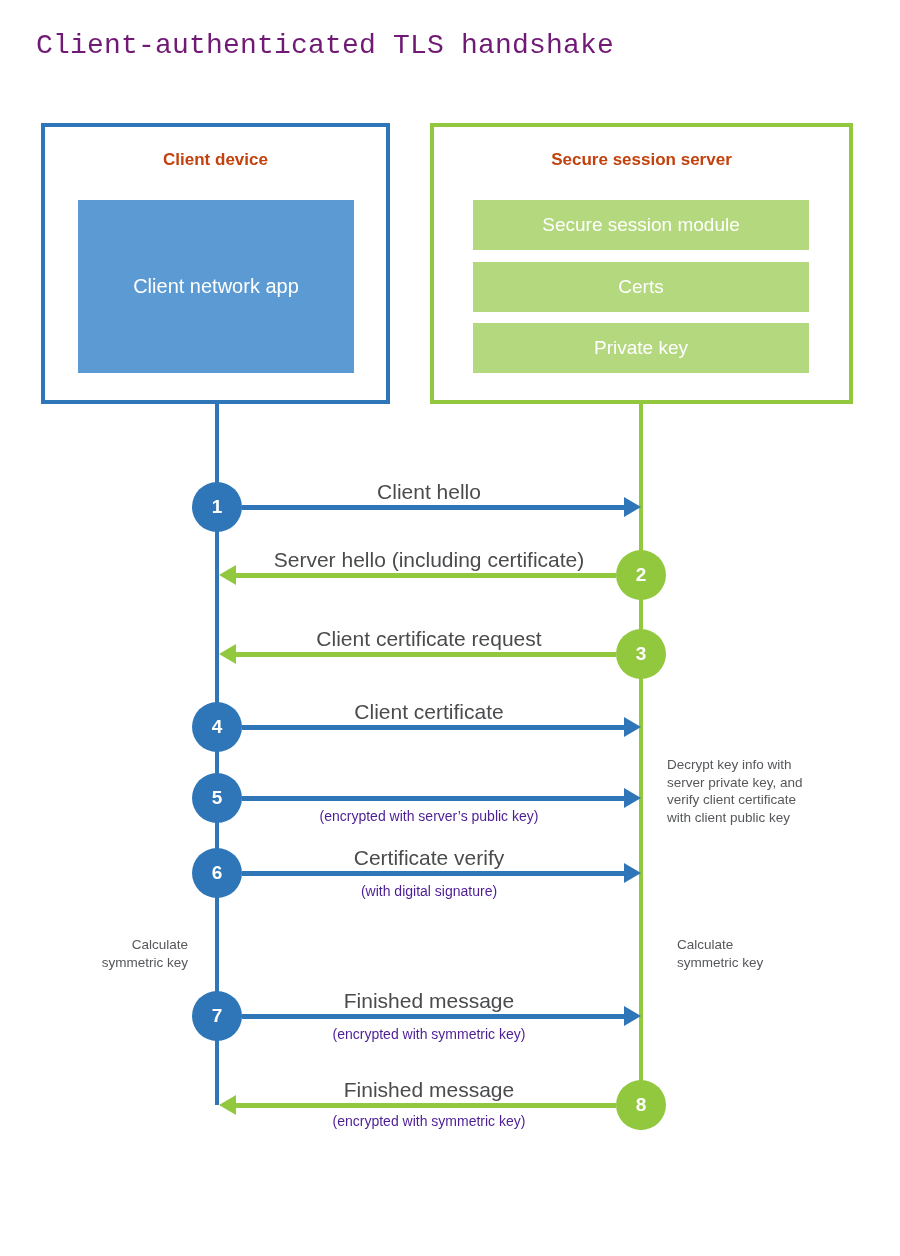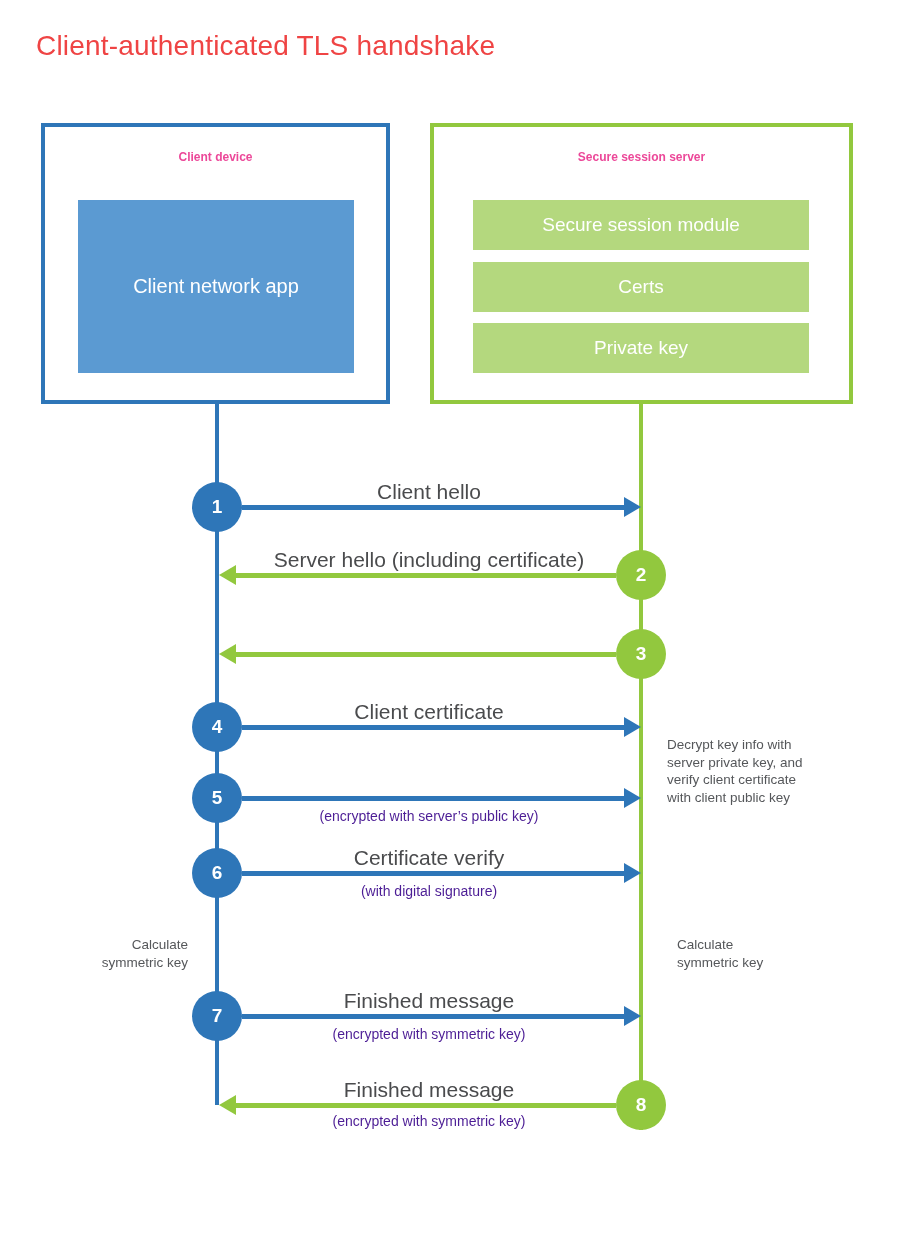--- a/index.html
+++ b/index.html
@@ -9,28 +9,28 @@
     --green:#92c83e;
     --green-fill:#b4d87e;
   }
   #stage{
     position:relative;width:900px;height:1256px;background:#ffffff;overflow:hidden;
     font-family:"Liberation Sans","DejaVu Sans",sans-serif;
   }
   .abs{position:absolute;}
   
   .page-title{
-    left:36px;top:30px;font-size:28px;font-weight:300;color:#ef4444;letter-spacing:.2px;
+    left:36px;top:30px;font-size:28px;font-weight:300;color:#701a75;letter-spacing:.2px;font-family:Liberation Mono, monospace;
   }
   
   .actor-box{box-sizing:border-box;background:#fff;}
   .actor-box.blue{border:4px solid var(--blue);}
   .actor-box.green{border:4px solid var(--green);}
   .actor-title{position:absolute;left:0;right:0;top:23px;text-align:center;
-    font-size:12px;font-weight:bold;color:#ec4899;}
+    font-size:17px;font-weight:bold;color:#c2410c;}
   .app-box{position:absolute;background:var(--blue-fill);display:flex;align-items:center;justify-content:center;
     color:#fff;font-size:20px;line-height:29px;text-align:center;padding:0 45px;box-sizing:border-box;}
   .module-bar{position:absolute;background:var(--green-fill);color:#fff;font-size:19px;
     display:flex;align-items:center;justify-content:center;text-align:center;}
   
   .lifeline{width:4px;}
   .lifeline.blue{background:var(--blue);}
   .lifeline.green{background:var(--green);}
   
   .circle{width:50px;height:50px;border-radius:50%;display:flex;align-items:center;justify-content:center;
@@ -75,41 +75,42 @@
   <div class="abs msg-label" style="top:480px;">Client hello</div>
   <div class="abs shaft blue" style="left:242px;top:505px;width:382px;"></div>
   <div class="abs head-right" style="left:624px;top:497px;"></div>
   <div class="abs circle blue" style="left:192px;top:482px;">1</div>
 
   <div class="abs msg-label" style="top:548px;">Server hello (including certificate)</div>
   <div class="abs shaft green" style="left:235px;top:573px;width:381px;"></div>
   <div class="abs head-left" style="left:219px;top:565px;"></div>
   <div class="abs circle green" style="left:616px;top:550px;">2</div>
 
+  <div class="abs msg-label" style="top:627px;">Client certificate request</div>
   <div class="abs shaft green" style="left:235px;top:652px;width:381px;"></div>
   <div class="abs head-left" style="left:219px;top:644px;"></div>
   <div class="abs circle green" style="left:616px;top:629px;">3</div>
 
   <div class="abs msg-label" style="top:700px;">Client certificate</div>
   <div class="abs shaft blue" style="left:242px;top:725px;width:382px;"></div>
   <div class="abs head-right" style="left:624px;top:717px;"></div>
   <div class="abs circle blue" style="left:192px;top:702px;">4</div>
 
   <div class="abs shaft blue" style="left:242px;top:796px;width:382px;"></div>
   <div class="abs head-right" style="left:624px;top:788px;"></div>
   <div class="abs circle blue" style="left:192px;top:773px;">5</div>
   <div class="abs msg-sublabel" style="top:808px;">(encrypted with server’s public key)</div>
 
   <div class="abs msg-label" style="top:846px;">Certificate verify</div>
   <div class="abs shaft blue" style="left:242px;top:871px;width:382px;"></div>
   <div class="abs head-right" style="left:624px;top:863px;"></div>
   <div class="abs circle blue" style="left:192px;top:848px;">6</div>
   <div class="abs msg-sublabel" style="top:883px;">(with digital signature)</div>
 
-  <div class="abs note" style="left:667px;top:736px;width:175px;">Decrypt key info with
+  <div class="abs note" style="left:667px;top:756px;width:175px;">Decrypt key info with
 server private key, and
 verify client certificate
 with client public key</div>
   <div class="abs note right-align" style="left:48px;top:936px;width:140px;line-height:18px;">Calculate
 symmetric key</div>
   <div class="abs note" style="left:677px;top:936px;width:130px;line-height:18px;">Calculate
 symmetric key</div>
 
   <div class="abs msg-label" style="top:989px;">Finished message</div>
   <div class="abs shaft blue" style="left:242px;top:1014px;width:382px;"></div>

